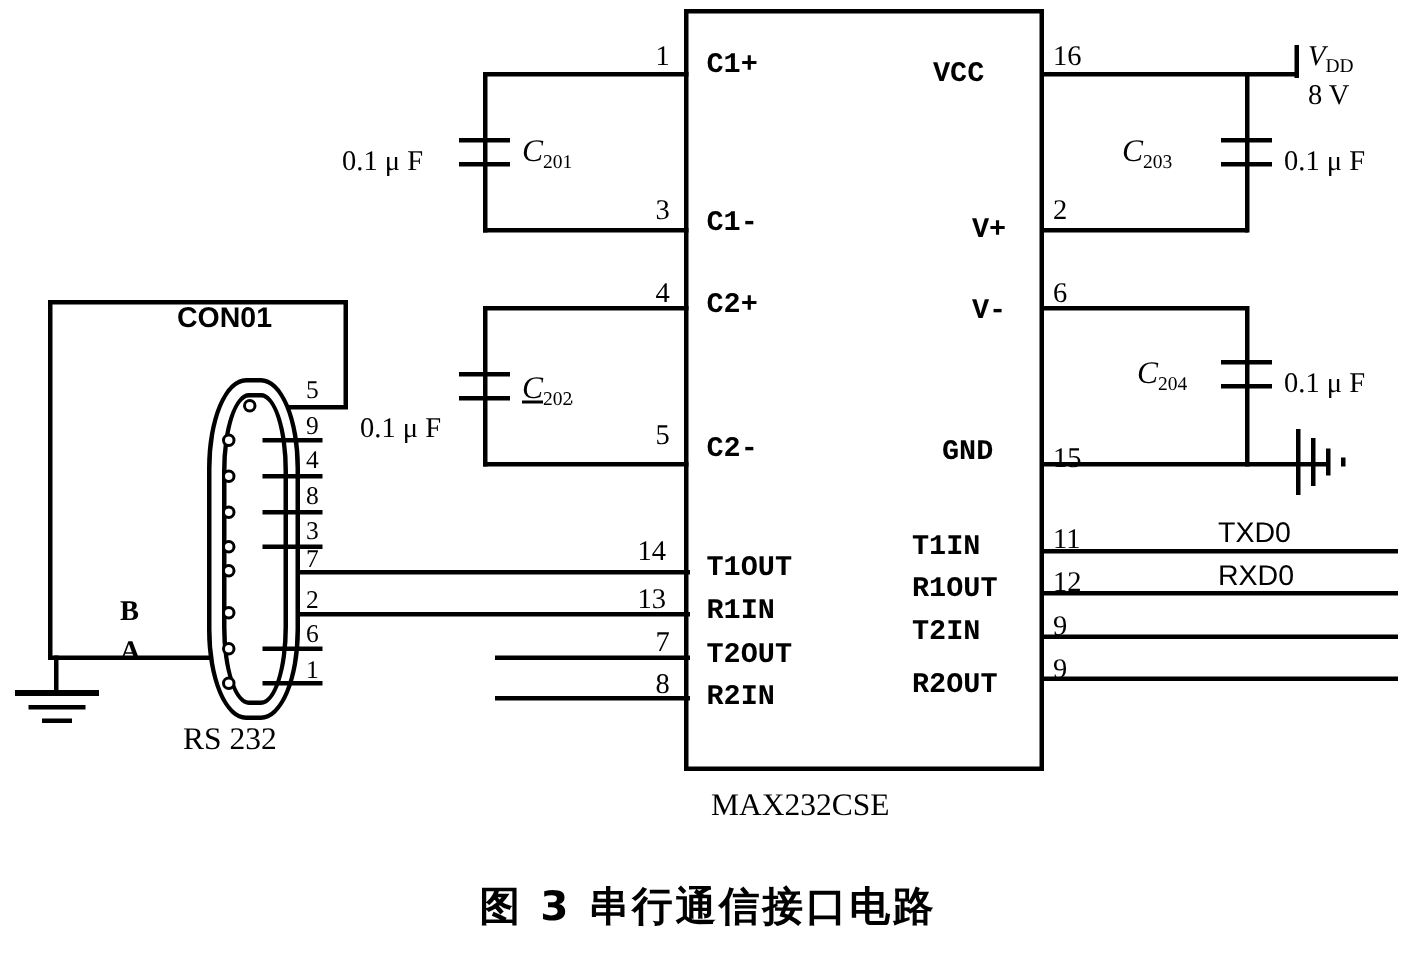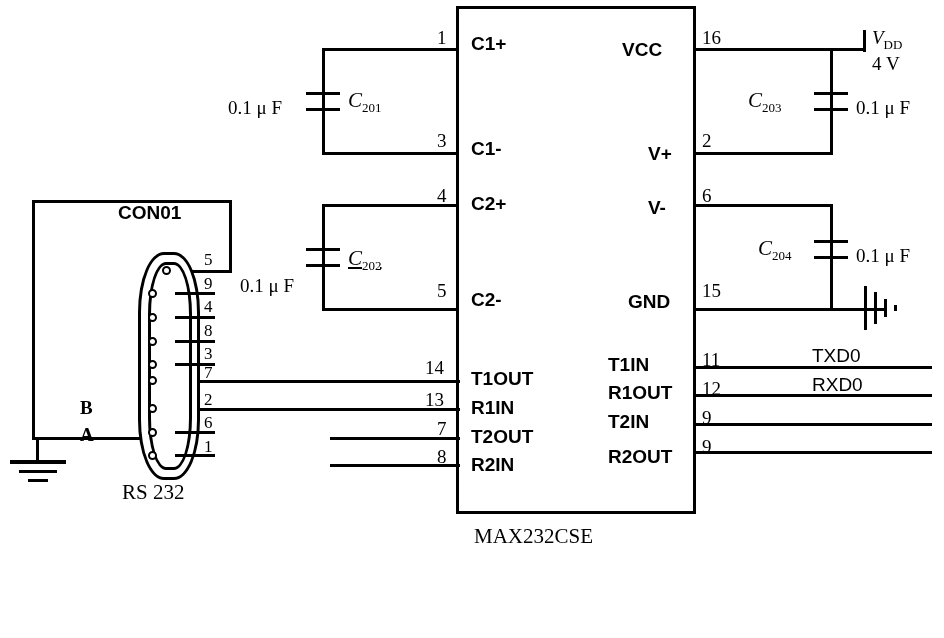--- a/index.html
+++ b/index.html
@@ -29,21 +29,21 @@
     background: #ffffff;
     box-sizing: border-box;
   }
 
   .lbl {
     position: absolute;
     white-space: nowrap;
     line-height: 1;
   }
   .pin-name {
-    font-family: Liberation Sans, sans-serif;
+    font-family: Liberation Mono, monospace;
     font-weight: bold;
     font-size: 19px;
   }
   .pin-num {
     font-family: "Liberation Serif", serif;
     font-size: 19px;
   }
   .cap-label {
     font-family: "Liberation Serif", serif;
     font-style: italic;
@@ -169,21 +169,21 @@
   <div class="lbl pin-name" style="left:648px; top:198px;">V-</div>
   <div class="lbl pin-name" style="left:628px; top:292px;">GND</div>
   <div class="lbl pin-name" style="left:608px; top:355px;">T1IN</div>
   <div class="lbl pin-name" style="left:608px; top:383px;">R1OUT</div>
   <div class="lbl pin-name" style="left:608px; top:412px;">T2IN</div>
   <div class="lbl pin-name" style="left:608px; top:447px;">R2OUT</div>
 
   <div class="lbl pin-num" style="left:702px; top:28px;">16</div>
   <div class="lbl pin-num" style="left:702px; top:131px;">2</div>
   <div class="lbl pin-num" style="left:702px; top:186px;">6</div>
-  <div class="lbl pin-num" style="left:702px; top:281px;">15</div>
+  <div class="lbl pin-num" style="left:702px; top:296px;">15</div>
   <div class="lbl pin-num" style="left:702px; top:350px;">11</div>
   <div class="lbl pin-num" style="left:702px; top:379px;">12</div>
   <div class="lbl pin-num" style="left:702px; top:408px;">9</div>
   <div class="lbl pin-num" style="left:702px; top:437px;">9</div>
 
   <div class="wire hwire" style="left:322px; top:48px; width:137px;"></div>
 
   <div class="wire hwire" style="left:322px; top:152px; width:137px;"></div>
 
   <div class="wire vwire" style="left:322px; top:48px; height:107px;"></div>
@@ -221,21 +221,21 @@
     <div class="plate" style="left:0; top:16px;"></div>
   </div>
   <div class="lbl cap-label" style="left:748px; top:90px;">
     <span>C</span><sub>203</sub>
   </div>
   <div class="lbl val-label" style="left:856px; top:98px;">0.1 μ F</div>
 
   <div class="lbl vdd-label" style="left:872px; top:28px;">
     <i>V</i><sub>DD</sub>
   </div>
-  <div class="lbl vdd-label" style="left:872px; top:54px;">4 V</div>
+  <div class="lbl vdd-label" style="left:872px; top:54px;">8 V</div>
 
   <div class="wire hwire" style="left:694px; top:204px; width:138px;"></div>
   <div class="wire hwire" style="left:694px; top:308px; width:190px;"></div>
   <div class="wire vwire" style="left:830px; top:204px; height:107px;"></div>
   <div class="cap-h" style="left:814px; top:240px; width:34px; height:20px;">
     <div class="plate" style="left:0; top:0;"></div>
     <div class="plate" style="left:0; top:16px;"></div>
   </div>
   <div class="lbl cap-label" style="left:758px; top:238px;">
     <span>C</span><sub>204</sub>
@@ -313,14 +313,15 @@
   <div class="conn-pin-num" style="left:204px; top:250px;">5</div>
   <div class="conn-pin-num" style="left:204px; top:274px;">9</div>
   <div class="conn-pin-num" style="left:204px; top:297px;">4</div>
   <div class="conn-pin-num" style="left:204px; top:321px;">8</div>
   <div class="conn-pin-num" style="left:204px; top:344px;">3</div>
   <div class="conn-pin-num" style="left:204px; top:363px;">7</div>
   <div class="conn-pin-num" style="left:204px; top:390px;">2</div>
   <div class="conn-pin-num" style="left:204px; top:413px;">6</div>
   <div class="conn-pin-num" style="left:204px; top:437px;">1</div>
 
+  <div class="caption" style="top:586px;">图 3   串行通信接口电路</div>
 
 </div>
 
 </body></html>

